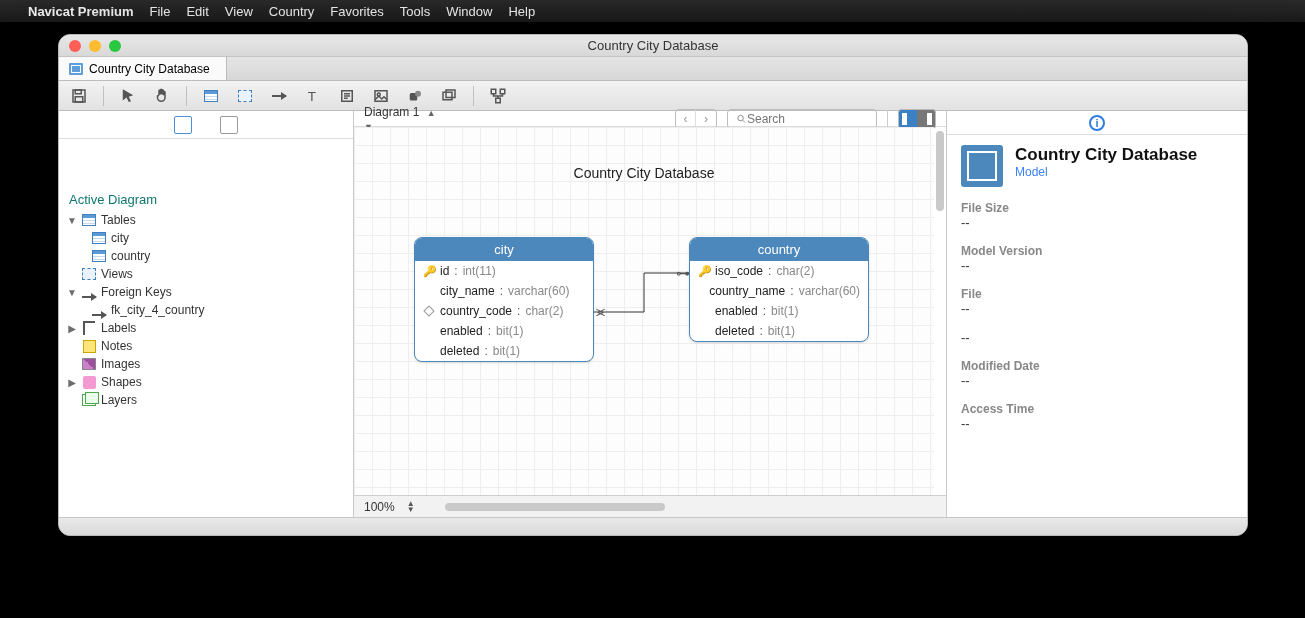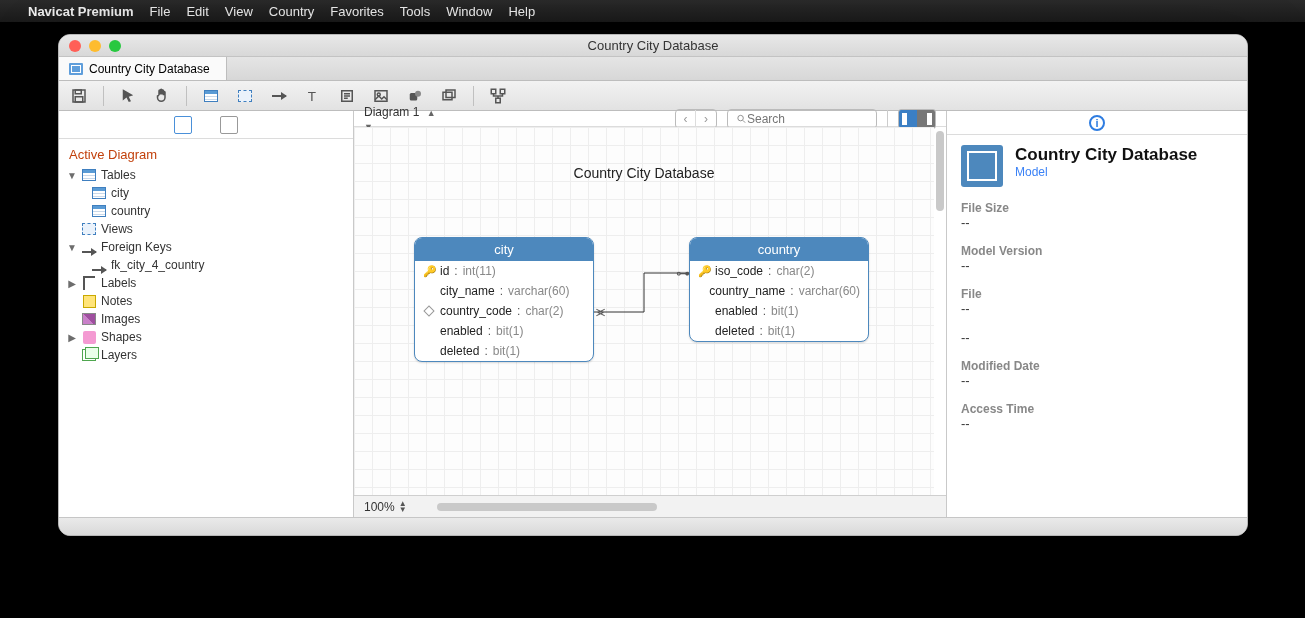--- a/index.html
+++ b/index.html
@@ -28,21 +28,21 @@
 .tbtn { width: 20px; height: 20px; display: flex; align-items: center; justify-content: center; color: #555; }
 .tbtn svg { width: 18px; height: 18px; }
 
 .body { flex: 1; display: flex; min-height: 0; }
 
 .sidebar { width: 295px; background: #fff; border-right: 1px solid #c9c9c9; display: flex; flex-direction: column; font-size: 12px; color: #333; }
 .sidebar-tabs { height: 28px; display: flex; justify-content: center; align-items: center; gap: 28px; border-bottom: 1px solid #dcdcdc; }
 .stab { width: 18px; height: 18px; border: 1px solid #4a90d9; border-radius: 2px; }
 .stab.alt { border-color: #999; }
 .side-list { flex:1; overflow:auto; padding: 4px 0; }
-.side-head { padding: 4px 10px; color:#c2410c; font-size: 13px; }
+.side-head { padding: 4px 10px; color:#0f766e; font-size: 13px; margin-top: 45px; }
 .side-row { display:flex; align-items:center; gap:4px; padding: 2px 6px 2px 8px; white-space:nowrap; }
 .side-row .disc { width:10px; text-align:center; color:#6d6d6d; font-size:10px; }
 .side-row .ico { width:16px; height:14px; display:flex; align-items:center; justify-content:center; }
 .side-row .lbl { }
 .indent-1 { padding-left: 8px; }
 .indent-2 { padding-left: 32px; }
 
 .i-table { width:14px; height:12px; background:#fff; border:1px solid #3f7fbf; position:relative; }
 .i-table::before { content:""; position:absolute; top:0; left:0; right:0; height:3px; background:#5a9bd5; }
 .i-table::after { content:""; position:absolute; top:5px; left:0; right:0; height:1px; background:#c9d9ea; box-shadow: 0 3px #c9d9ea; }
@@ -85,21 +85,21 @@
 .key { color:#d8a400; font-size:11px; width:12px; }
 .dia { width:8px; height:8px; border:1px solid #999; transform:rotate(45deg); margin:0 2px; }
 .spaceholder { width:12px; }
 
 .connector { position:absolute; pointer-events:none; }
 .crow { position:absolute; font-family:monospace; color:#555; font-size:14px; }
 
 .status { height:22px; border-top:1px solid #cfcfcf; background:#f2f2f2; display:flex; align-items:center; padding:0 10px; gap:10px; font-size:12px; color:#333; }
 .status .hscroll { flex:0 0 220px; height:8px; background:#c9c9c9; border-radius:4px; margin-left:20px; }
 .status .stretch { flex:1; }
-.select-like { display:flex; align-items:center; gap:4px; }
+.select-like { display:flex; align-items:center; gap:12px; }
 .select-like .caret-stack { font-size:8px; line-height:6px; color:#555; }
 
 .inspector { width:300px; background:#fff; display:flex; flex-direction:column; font-size:13px; color:#333; }
 .insp-tabs { height:24px; border-bottom:1px solid #dcdcdc; display:flex; justify-content:center; align-items:center; }
 .info-icon { width:16px; height:16px; border:2px solid #2f7de1; border-radius:50%; display:flex; align-items:center; justify-content:center; color:#2f7de1; font-weight:bold; font-size:11px; }
 .insp-body { padding: 10px 14px; overflow:auto; }
 .insp-header { display:flex; gap:12px; align-items:flex-start; margin-bottom:14px; }
 .model-ico { width:42px; height:42px; background:#4d88bd; border-radius:3px; position:relative; }
 .model-ico::after { content:""; position:absolute; inset:6px; border:2px solid #fff; }
 .insp-title { font-size:17px; font-weight:700; color:#111; }

